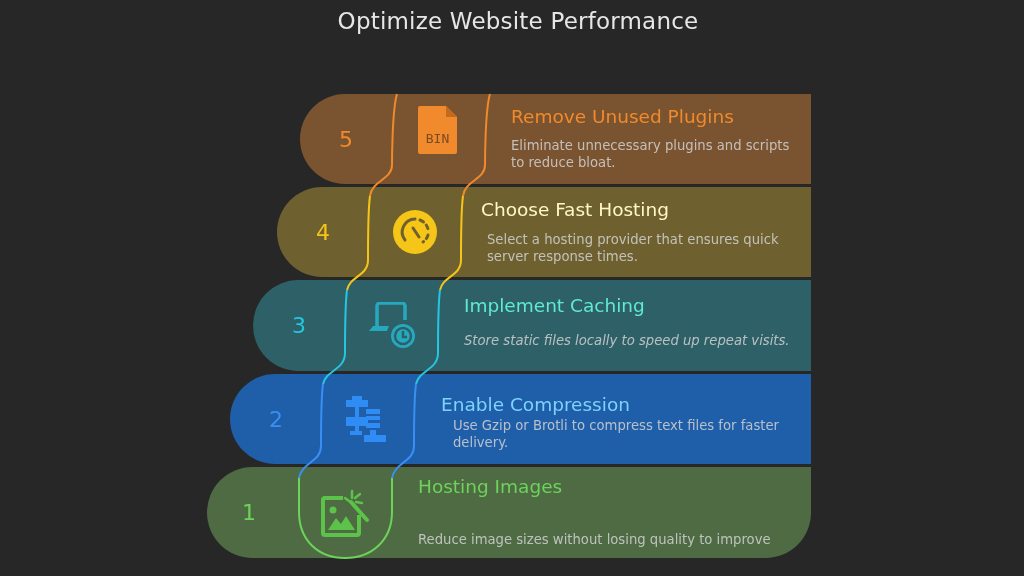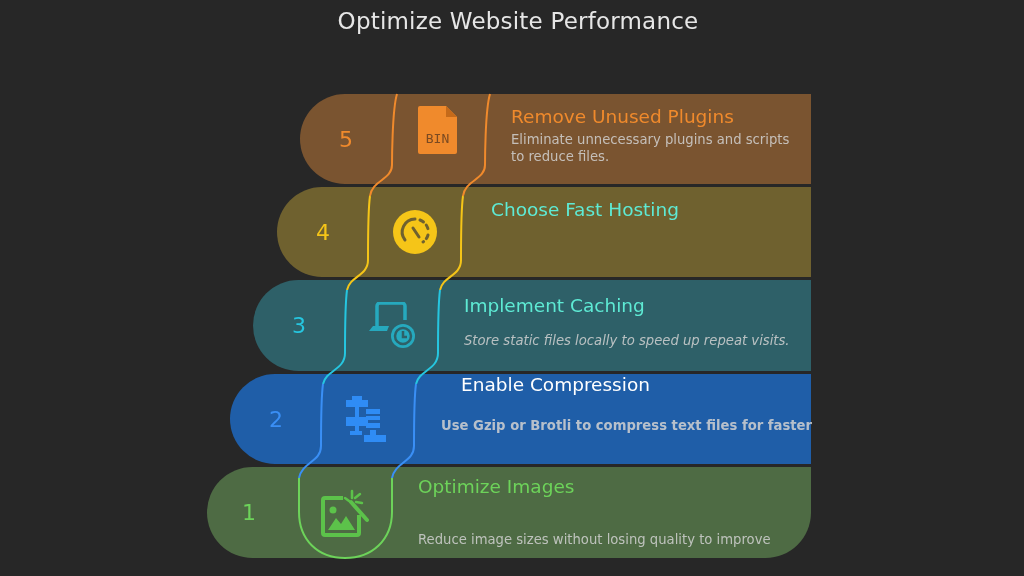--- a/index.html
+++ b/index.html
@@ -39,50 +39,55 @@
 </head>
 <body>
 
 <div class="title">Optimize Website Performance</div>
 
 <div class="stage">
 
   <div class="row" style="left:300px; top:94px; width:511px; height:90px; background:#7a5430;">
     <div class="num" style="left:6px; color:#f08a2c;">5</div>
     <div class="heading" style="left:211px; color:#f08a2c;">Remove Unused Plugins</div>
-    <div class="desc" style="left:211px; top:37px;">
+    <div class="desc" style="left:211px; top:43px;">
       <div>Eliminate unnecessary plugins and scripts</div>
-      <div>to reduce files.</div>
+      <div>to reduce bloat.</div>
     </div>
   </div>
 
   <div class="row" style="left:277px; top:187px; width:534px; height:90px; background:#6f612f;">
     <div class="num" style="left:6px; color:#f5c518;">4</div>
-    <div class="heading" style="left:214px; color:#5eead4;">Choose Fast Hosting</div>
+    <div class="heading" style="left:204px; color:#fef9c3;">Choose Fast Hosting</div>
+    <div class="desc" style="left:210px; top:44px;">
+      <div>Select a hosting provider that ensures quick</div>
+      <div>server response times.</div>
+    </div>
   </div>
 
   <div class="row" style="left:253px; top:280px; width:558px; height:91px; background:#2e6068;">
     <div class="num" style="left:6px; color:#26c6e0;">3</div>
     <div class="heading" style="left:211px; top:15px; color:#5eead4;">Implement Caching</div>
     <div class="desc" style="left:211px; top:52px;font-style:italic;">
       <div>Store static files locally to speed up repeat visits.</div>
     </div>
   </div>
 
   <div class="row" style="left:230px; top:374px; width:581px; height:90px; background:#1f5ea8;">
     <div class="num" style="left:6px; color:#3a8ff5;">2</div>
-    <div class="heading" style="left:211px; top:0; color:#ffffff;margin-left:20px;">Enable Compression</div>
-    <div class="desc" style="left:211px; top:43px;font-weight:bold;">
+    <div class="heading" style="left:211px; top:20px; color:#7dd3fc;">Enable Compression</div>
+    <div class="desc" style="left:223px; top:43px;">
       <div>Use Gzip or Brotli to compress text files for faster</div>
+      <div>delivery.</div>
     </div>
   </div>
 
   <div class="row" style="left:207px; top:467px; width:604px; height:91px; background:#4e6b44; border-bottom-right-radius:46px;">
     <div class="num" style="left:2px; color:#6dd35a;">1</div>
-    <div class="heading" style="left:211px; top:9px; color:#6dd35a;">Optimize Images</div>
+    <div class="heading" style="left:211px; top:9px; color:#6dd35a;">Hosting Images</div>
     <div class="desc" style="left:211px; top:44px;margin-top:20px;">
       <div>Reduce image sizes without losing quality to improve</div>
     </div>
   </div>
 
   <svg class="path" width="1024" height="576">
 
     <path d="M397 94 C 392 110, 392 165, 392 165 C 392 180, 372 180, 370 196" fill="none" stroke="#f08a2c" stroke-width="2"></path>
     <path d="M490 94 C 485 110, 485 165, 485 165 C 485 180, 465 180, 463 196" fill="none" stroke="#f08a2c" stroke-width="2"></path>
 

